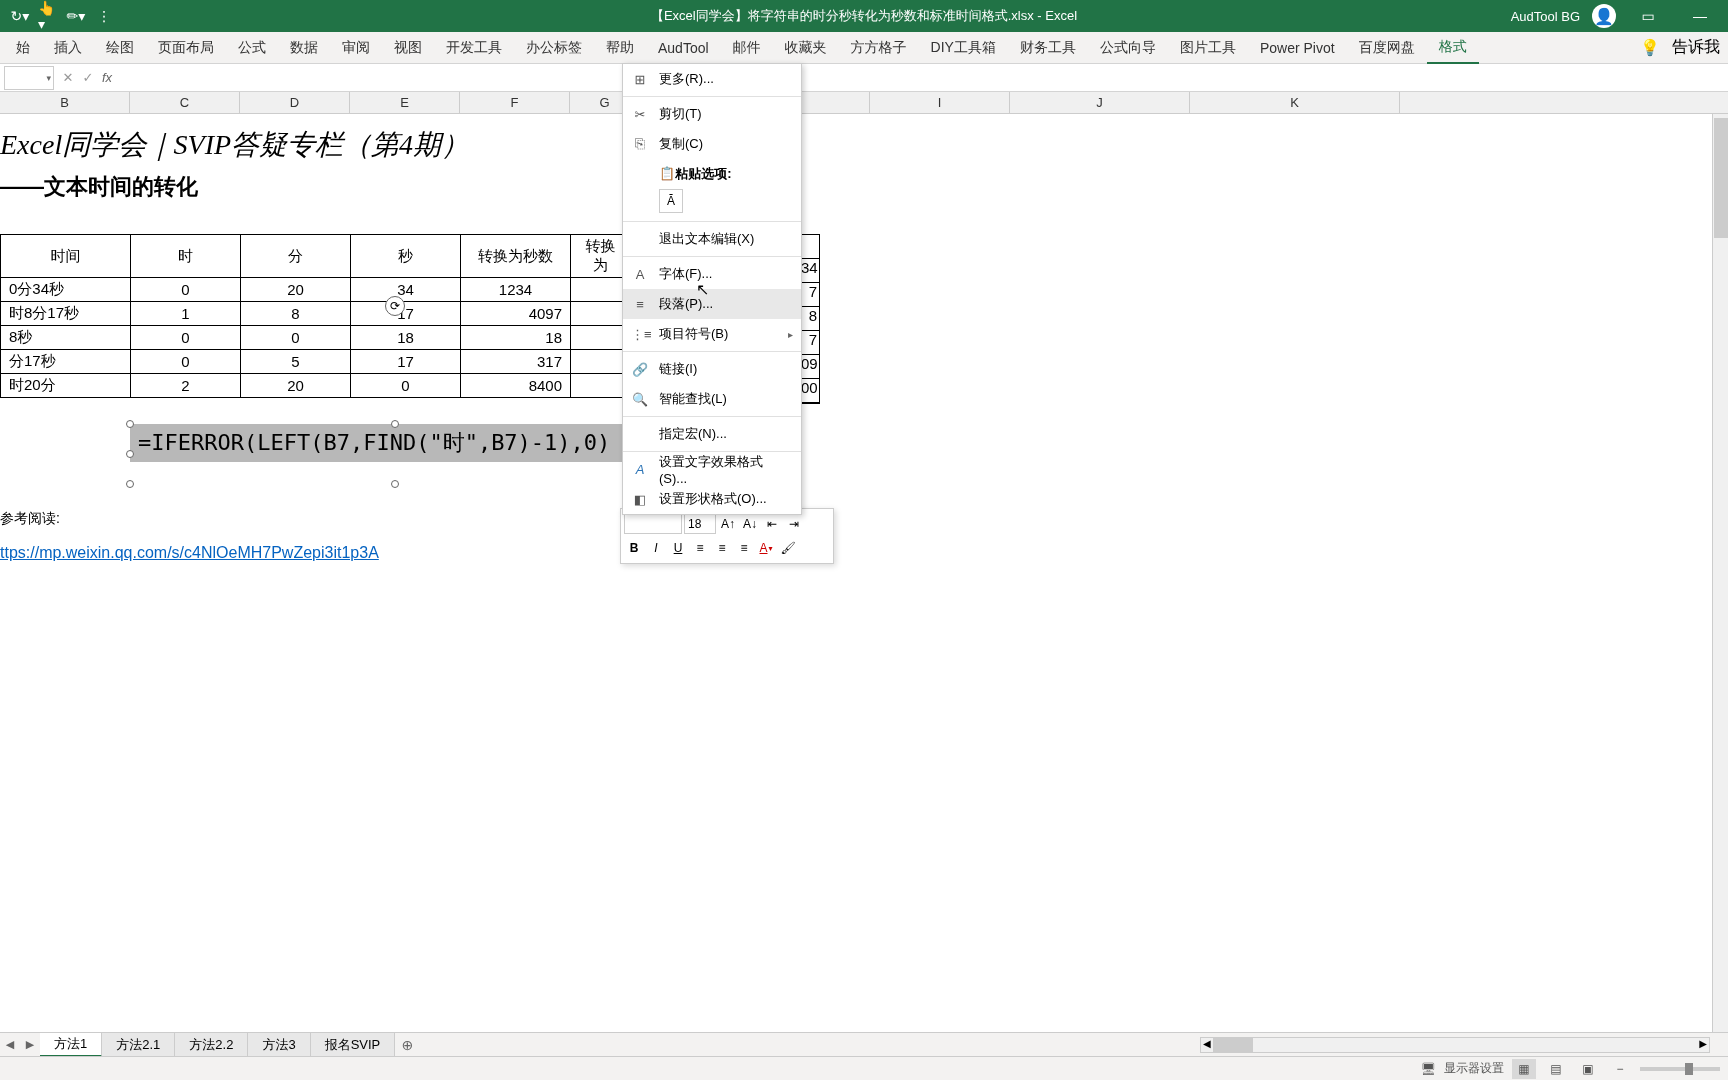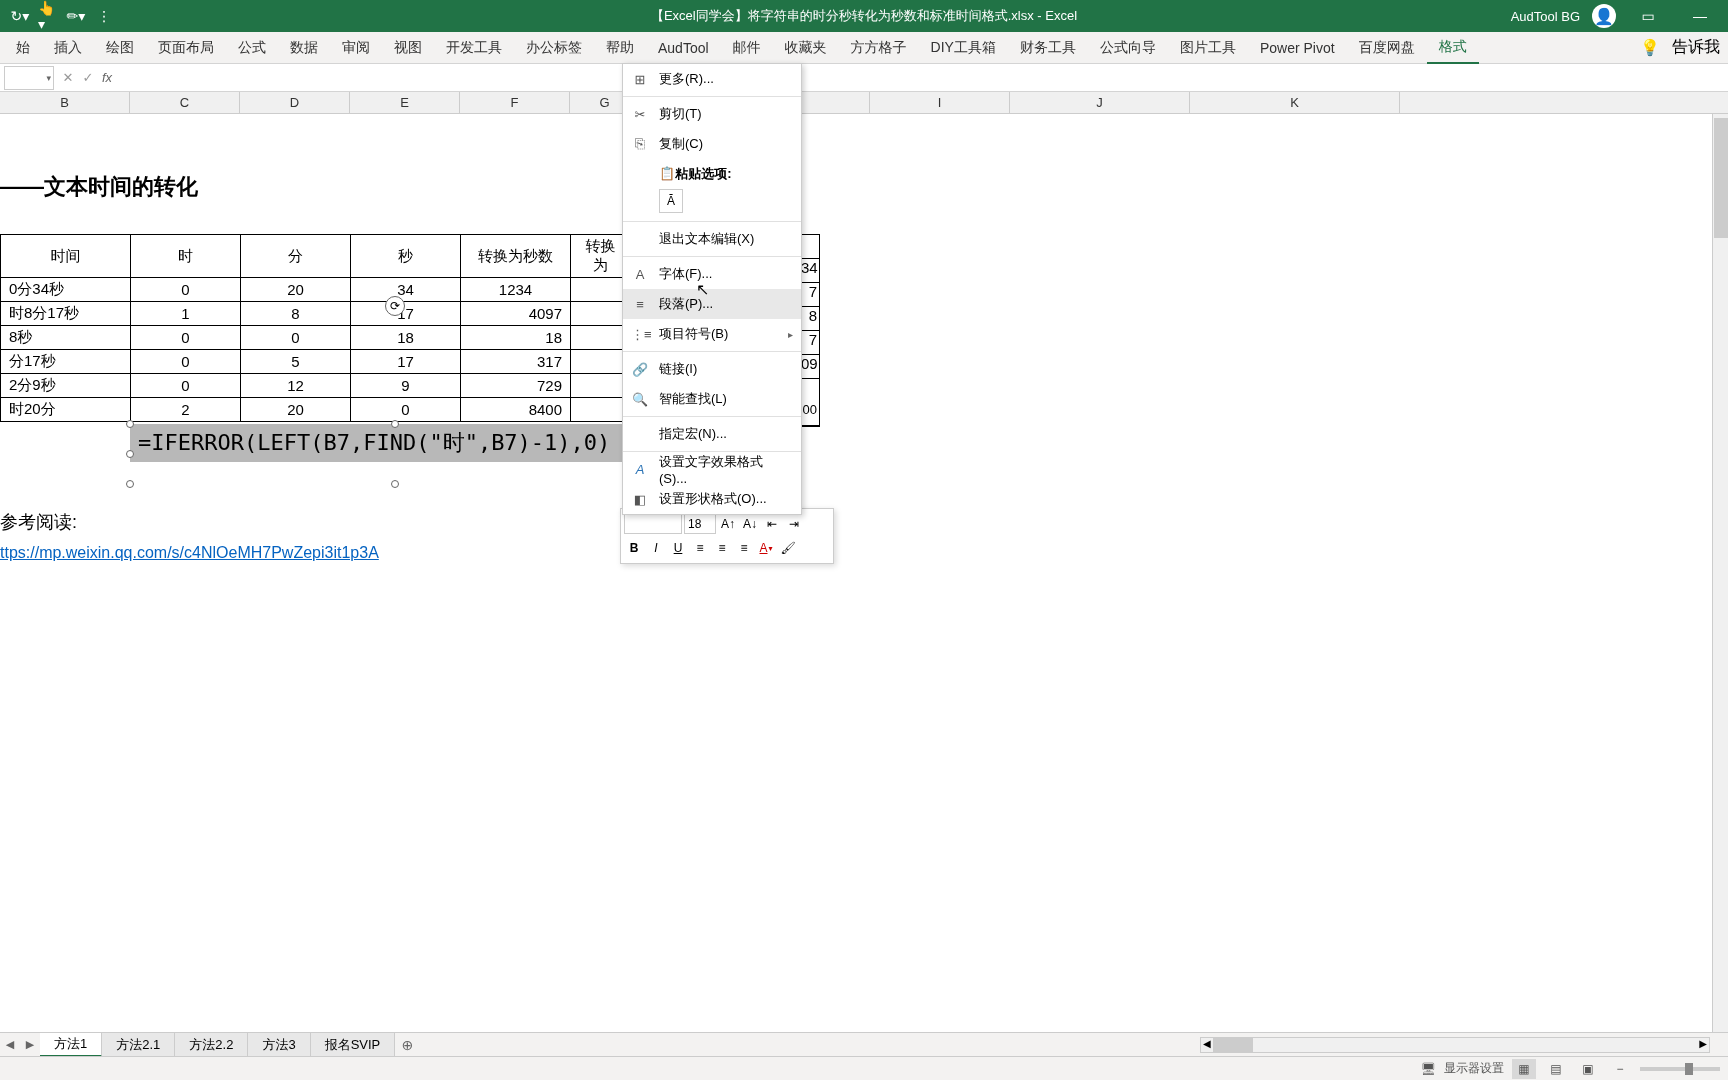--- a/index.html
+++ b/index.html
@@ -45,21 +45,21 @@
 
 
 .textbox-wrap { position: absolute; top: 310px; left: 130px; width: 530px; height: 60px; }
 .handle { width: 8px; height: 8px; border: 1px solid #666; background: #fff; border-radius: 50%; position: absolute; }
 .handle.tl { top: -4px; left: -4px; } .handle.tm { top: -4px; left: 50%; margin-left: -4px; } .handle.tr { top: -4px; right: -4px; }
 .handle.ml { top: 50%; left: -4px; margin-top: -4px; } .handle.mr { top: 50%; right: -4px; margin-top: -4px; }
 .handle.bl { bottom: -4px; left: -4px; } .handle.bm { bottom: -4px; left: 50%; margin-left: -4px; } .handle.br { bottom: -4px; right: -4px; }
 .rotate-handle { position: absolute; top: -128px; left: 50%; margin-left: -10px; width: 20px; height: 20px; border: 1px solid #666; border-radius: 50%; display: flex; align-items: center; justify-content: center; font-size: 12px; background: #fff; }
 .textbox-text { background: #b8b8b8; padding: 4px 8px; font-size: 22px; font-family: "Consolas", monospace; width: 100%; }
 
-.ref-label { position: absolute; top: 396px; left: 0; font-size: 18px; }
+.ref-label { position: absolute; top: 396px; left: 0; font-size: 14px; }
 .ref-link { position: absolute; top: 430px; left: 0; font-size: 16px; color: #0563c1; text-decoration: underline; }
 
 
 .context-menu { position: absolute; top: 63px; left: 622px; width: 180px; background: #fff; border: 1px solid #ccc; box-shadow: 2px 2px 6px rgba(0,0,0,0.2); font-size: 13px; z-index: 100; }
 .cm-item { height: 30px; display: flex; align-items: center; padding: 0 10px 0 36px; position: relative; cursor: pointer; }
 .cm-item:hover, .cm-item.hover { background: #e8e8e8; }
 .cm-item .cm-icon { position: absolute; left: 8px; width: 18px; text-align: center; color: #555; font-size: 13px; }
 .cm-sep { height: 1px; background: #e0e0e0; margin: 2px 0; }
 .cm-header { padding: 6px 10px 2px 36px; font-size: 13px; font-weight: bold; }
 .cm-paste-opt { padding: 4px 0 6px 36px; }
@@ -160,20 +160,21 @@
     <div class="col-h" style="width: 110px;">E</div>
     <div class="col-h" style="width: 110px;">F</div>
     <div class="col-h" style="width: 70px;">G</div>
     <div class="col-h" style="width: 230px;">H</div>
     <div class="col-h" style="width: 140px;">I</div>
     <div class="col-h" style="width: 180px;">J</div>
     <div class="col-h" style="width: 210px;">K</div>
   </div>
 
 <div class="sheet">
+  <div class="title-text-big">Excel同学会｜SVIP答疑专栏（第4期）</div>
   <div class="subtitle">——文本时间的转化</div>
 
   <table class="data-table">
     <thead>
         <tr id="thead-row">
           <th style="width: 130px;">时间</th>
           <th style="width: 110px;">时</th>
           <th style="width: 110px;">分</th>
           <th style="width: 110px;">秒</th>
           <th style="width: 110px;">转换为秒数</th>
@@ -207,47 +208,39 @@
         </tr>
         <tr>
           <td style="text-align: left;">分17秒</td>
           <td>0</td>
           <td>5</td>
           <td>17</td>
           <td style="text-align: right;">317</td>
           <td></td>
         </tr>
         <tr>
-          <td style="text-align: left;">2分9秒</td>
-          <td>0</td>
-          <td>12</td>
-          <td>9</td>
-          <td style="text-align: right;">729</td>
-          <td></td>
-        </tr>
-        <tr>
           <td style="text-align: left; margin-top: 43px;">时20分</td>
           <td>2</td>
           <td>20</td>
           <td>0</td>
           <td style="text-align: right;">8400</td>
           <td></td>
         </tr>
       </tbody>
   </table>
 
   <div style="position:absolute; top:120px; left:800px; border:1px solid #000;">
     <div id="right-tail">
         <div style="border-bottom: 1px solid rgb(0, 0, 0); height: 24px; width: 18px; text-align: right; font-size: 15px; padding-right: 2px;"></div>
         <div style="border-bottom: 1px solid rgb(0, 0, 0); height: 24px; width: 18px; text-align: right; font-size: 15px; padding-right: 2px;">34</div>
         <div style="border-bottom: 1px solid rgb(0, 0, 0); height: 24px; width: 18px; text-align: right; font-size: 15px; padding-right: 2px;">7</div>
         <div style="border-bottom: 1px solid rgb(0, 0, 0); height: 24px; width: 18px; text-align: right; font-size: 15px; padding-right: 2px;">8</div>
         <div style="border-bottom: 1px solid rgb(0, 0, 0); height: 24px; width: 18px; text-align: right; font-size: 15px; padding-right: 2px;">7</div>
         <div style="border-bottom: 1px solid rgb(0, 0, 0); height: 24px; width: 18px; text-align: right; font-size: 15px; padding-right: 2px;">09</div>
-        <div style="border-bottom: 1px solid rgb(0, 0, 0); height: 24px; width: 18px; text-align: right; font-size: 13px; padding-right: 2px; margin-top: 23px;">00</div>
+        <div style="border-bottom: 1px solid rgb(0, 0, 0); height: 24px; width: 18px; text-align: right; font-size: 15px; padding-right: 2px;">00</div>
       </div>
   </div>
 
   <div class="textbox-wrap">
     <div class="rotate-handle">⟳</div>
     <div class="handle tl"></div>
     <div class="handle tm"></div>
     <div class="handle tr"></div>
     <div class="handle ml"></div>
     <div class="handle mr"></div>

